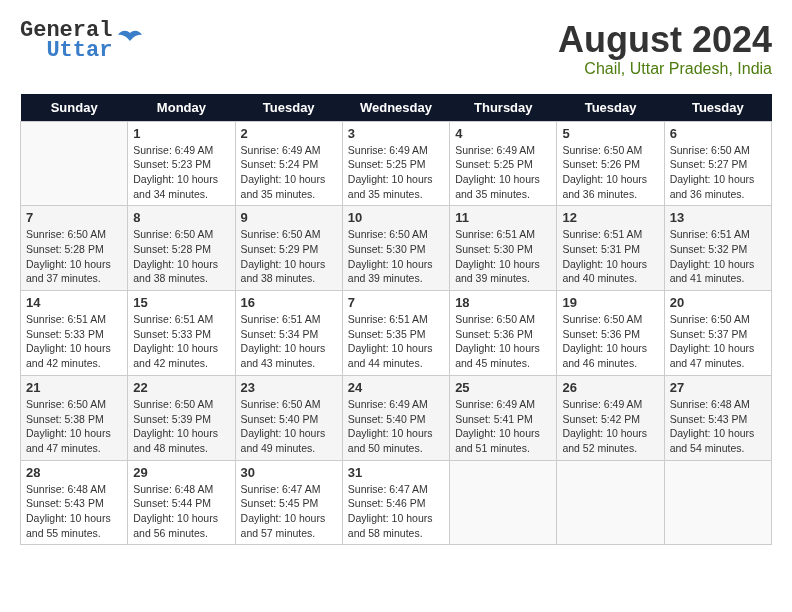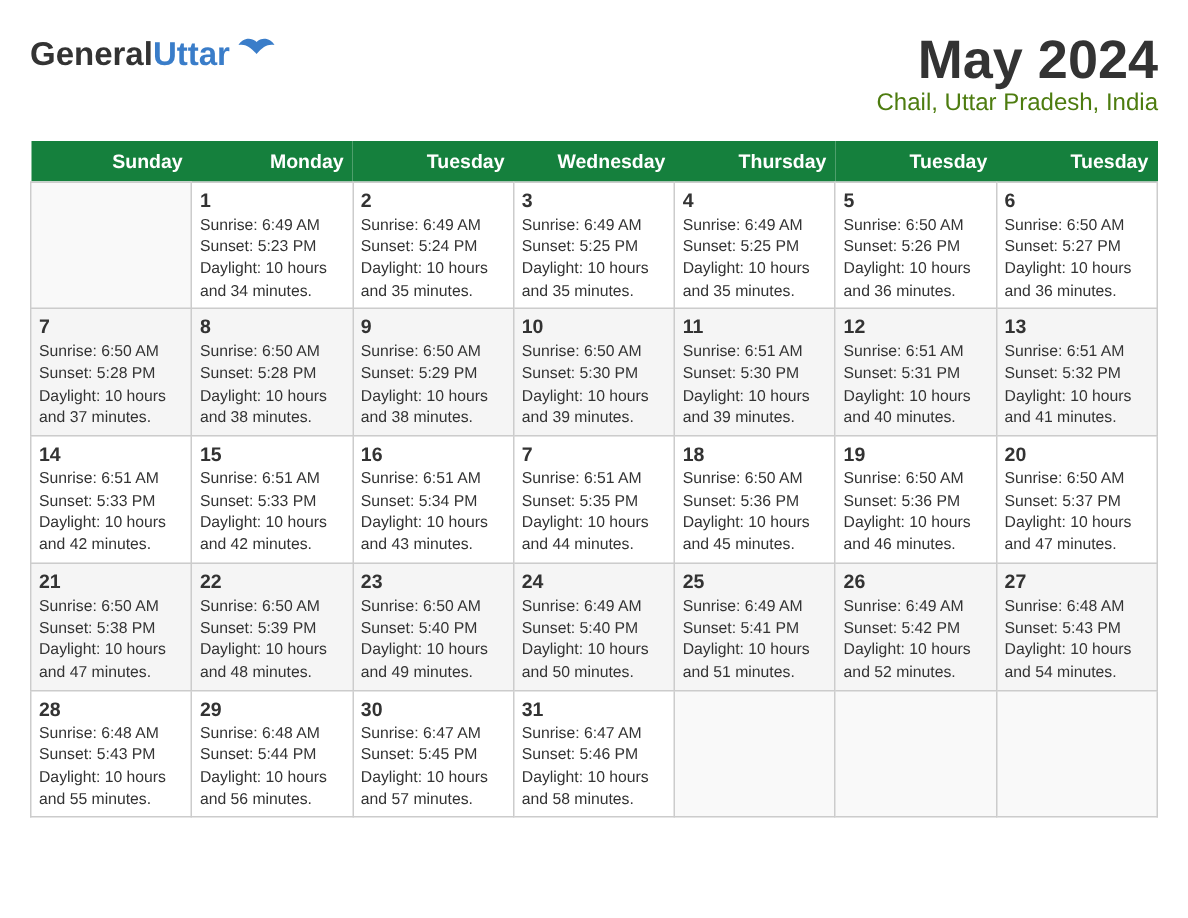--- a/index.html
+++ b/index.html
@@ -33,24 +33,24 @@
     .location {
       font-size: 16px;
       color: #4d7c0f;
     }
     table {
       width: 100%;
       border-collapse: collapse;
       font-size: 11px;
     }
     thead tr th {
-      background-color: #15803d;
+      background-color: #0f172a;
       color: #fff;
       font-weight: bold;
-      text-align: right;
+      text-align: center;
       padding: 6px 6px;
       font-size: 13px;
     }
     tbody tr td {
       border: 1px solid #ccc;
       vertical-align: top;
       padding: 4px 5px;
       width: 14.28%;
       height: 80px;
       color: #333;
@@ -76,32 +76,32 @@
     tbody tr:nth-child(even) td.empty {
       background-color: #f5f5f5;
     }
   </style>
 </head>
 <body>
 
 <div class="header-area">
   <div class="logo">
     <div style="display:flex; align-items:center; gap:4px;">
-      <div style="display:flex; align-items:flex-end;">
+      <div style="display:flex; flex-direction:column; align-items:flex-end;font-family:Liberation Mono, monospace;">
         <span style="font-size:22px; font-weight:bold; color:#333; line-height:1;">General</span>
         <span style="font-size:22px; font-weight:bold; color:#3a7dc9; line-height:1; margin-top:-2px;">Uttar</span>
       </div>
 
       <svg width="28" height="28" viewBox="0 0 28 28" style="margin-bottom:4px;">
         <path d="M14 8 C18 4, 24 6, 26 10 C22 9, 18 11, 14 16 C10 11, 6 9, 2 10 C4 6, 10 4, 14 8Z" fill="#3a7dc9"></path>
       </svg>
     </div>
   </div>
   <div class="title-area">
-    <div class="month-title">May 2024</div>
+    <div class="month-title">August 2024</div>
     <div class="location">Chail, Uttar Pradesh, India</div>
   </div>
 </div>
 
 <table>
   <thead>
     <tr>
     <th>Sunday</th>
         <th>Monday</th>
         <th>Tuesday</th>

